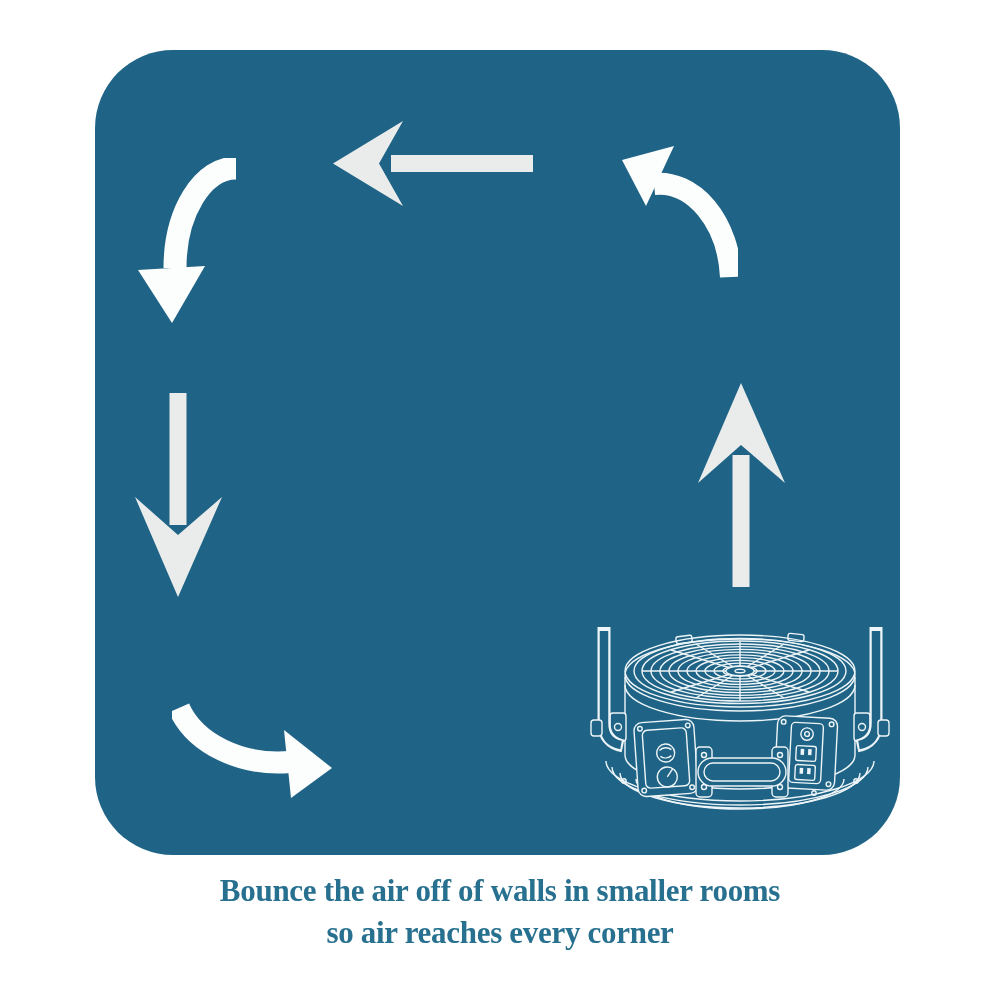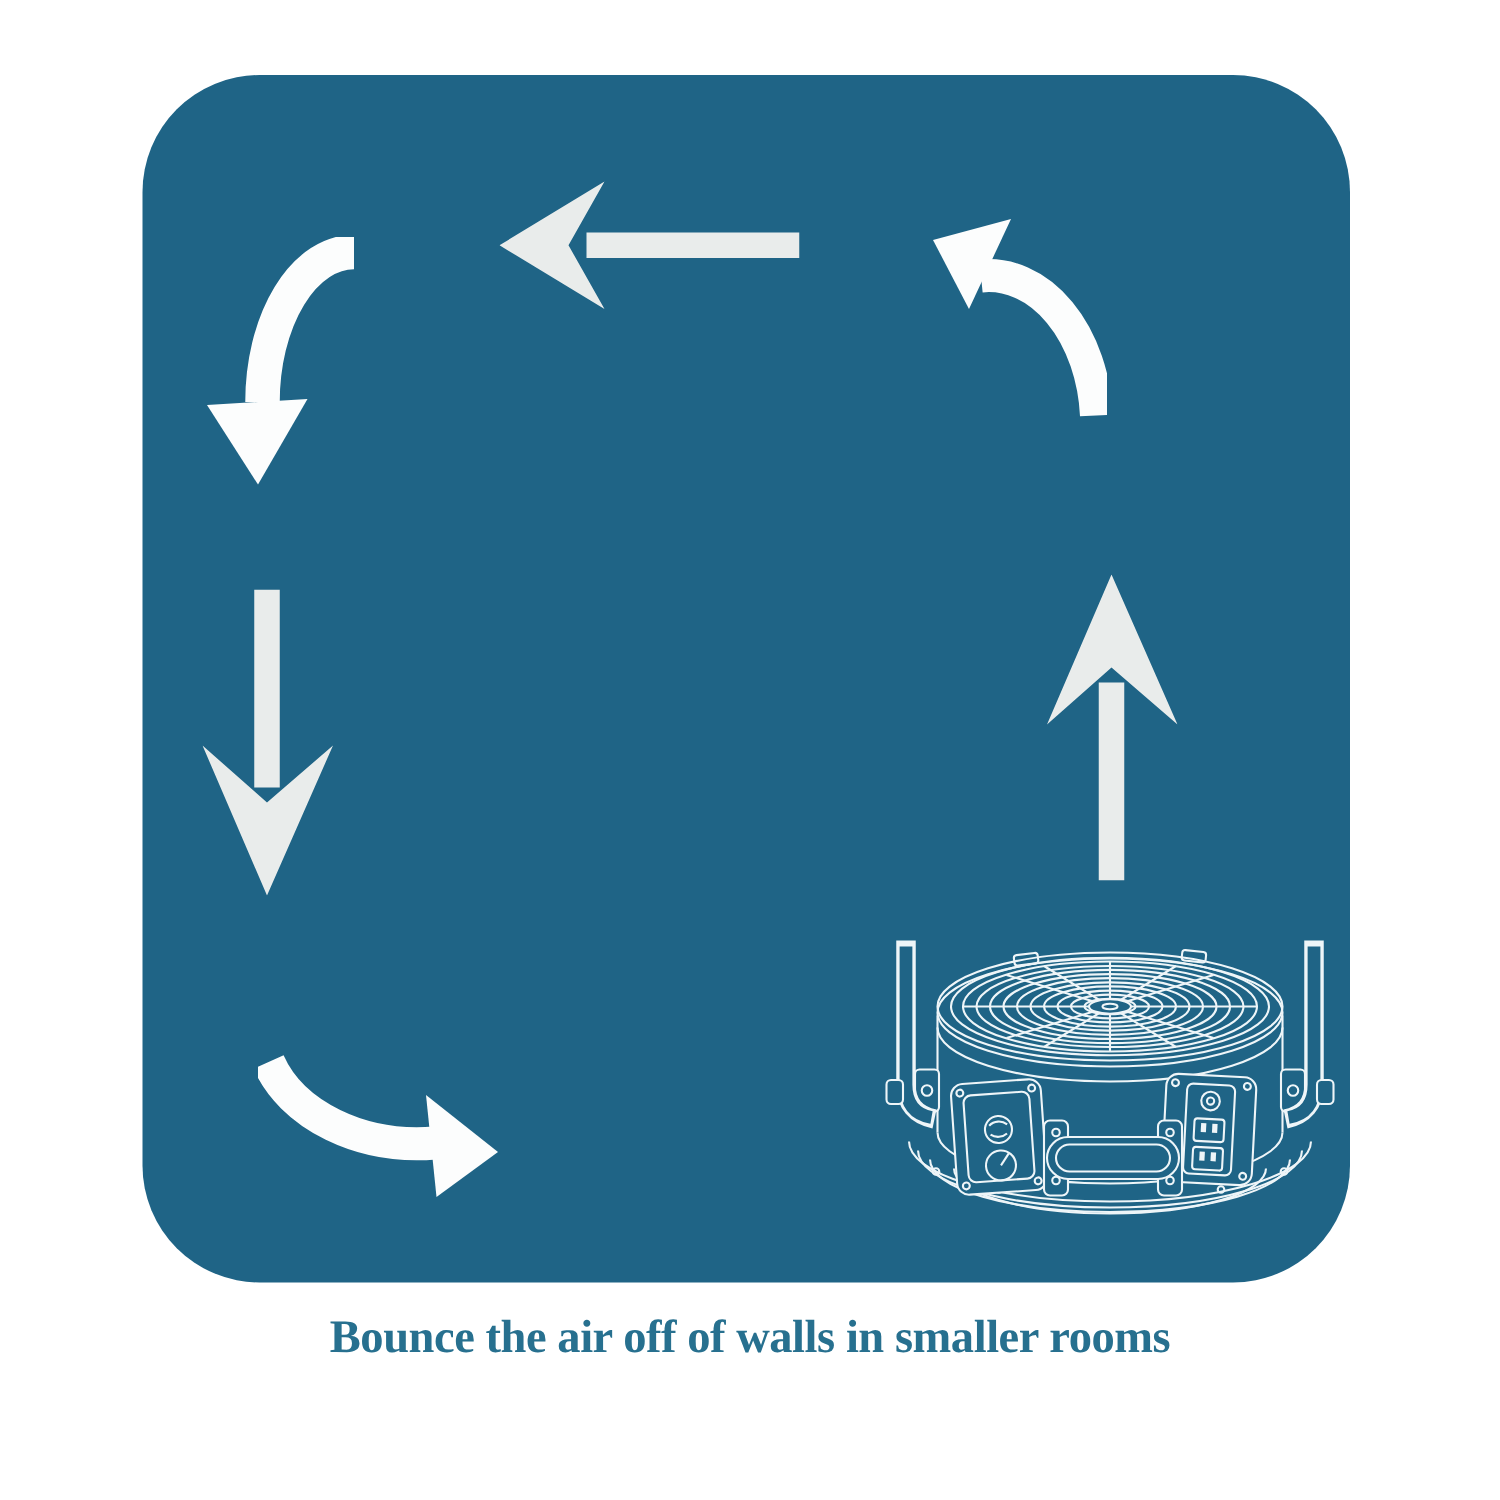--- a/index.html
+++ b/index.html
@@ -162,15 +162,16 @@
         <path class="hin" d="M286 6 L286 98 Q286 117 269 120"></path>
         <circle class="ln" cx="272" cy="102" r="3.5"></circle>
         <rect class="ln lnf" x="288" y="95" width="11" height="16" rx="3"></rect>
       </g>
     </svg>
 
   </div>
 
   <div class="caption">
     <div>Bounce the air off of walls in smaller rooms</div>
+    <div>so air reaches every corner</div>
   </div>
 
 </div>
 
 </body></html>

